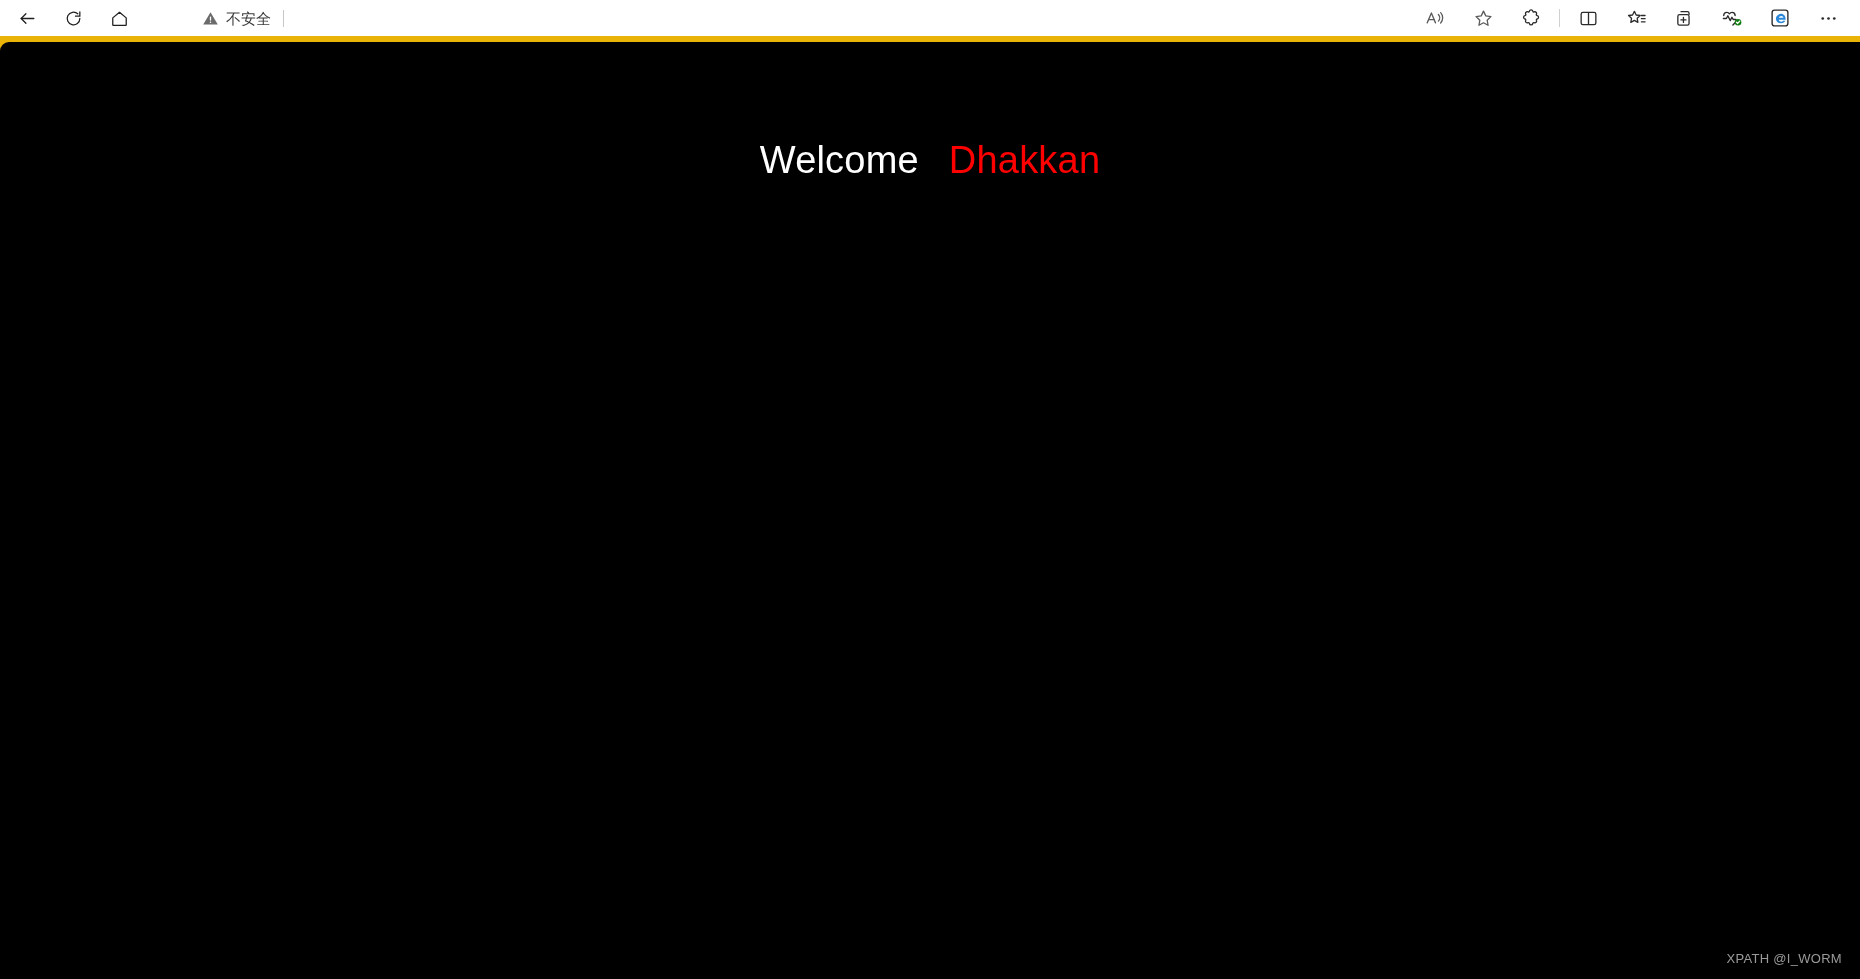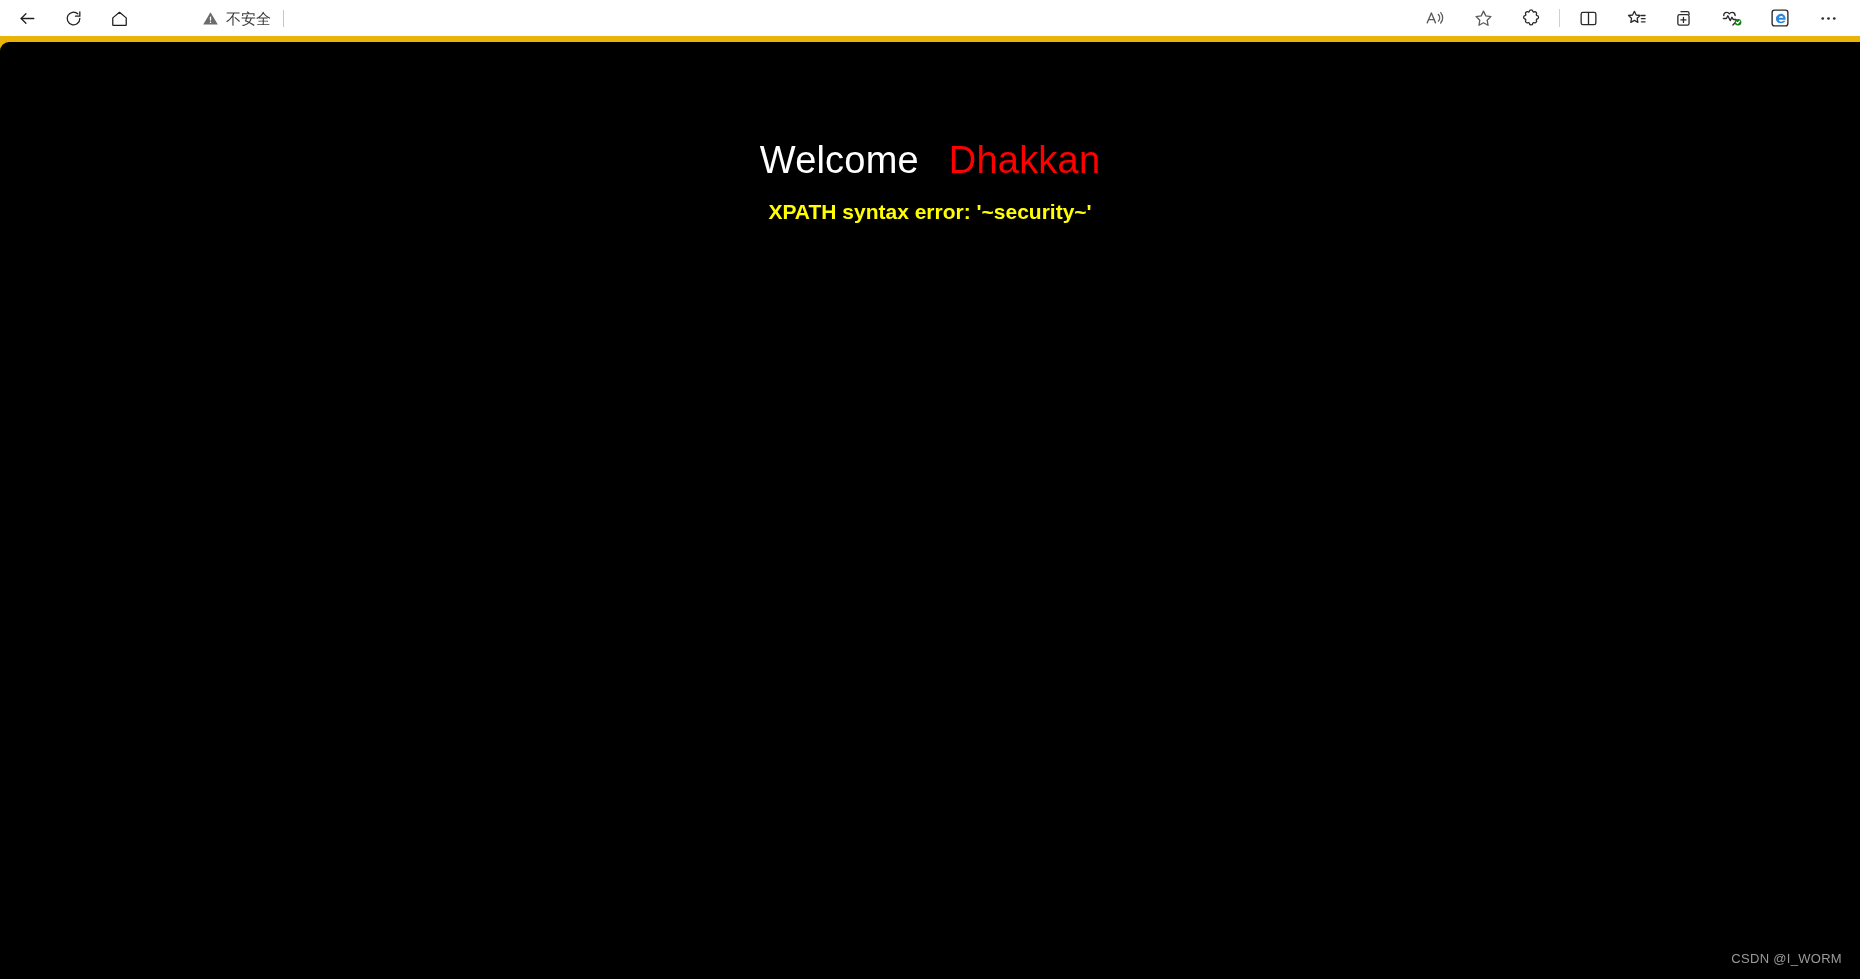--- a/index.html
+++ b/index.html
@@ -303,19 +303,18 @@
 
     </div>
   </div>
 
   <div class="page">
 
     <div class="welcome-line">
       <span class="welcome-word">Welcome</span><span class="welcome-name">Dhakkan</span>
     </div>
 
-    <div class="error-line">XPATH syntax error: '~security~'</div>
-
-    <div class="watermark">CSDN @I_WORM</div>
+
+    <div class="watermark">XPATH @I_WORM</div>
 
   </div>
 
 </div>
 
 </body></html>

